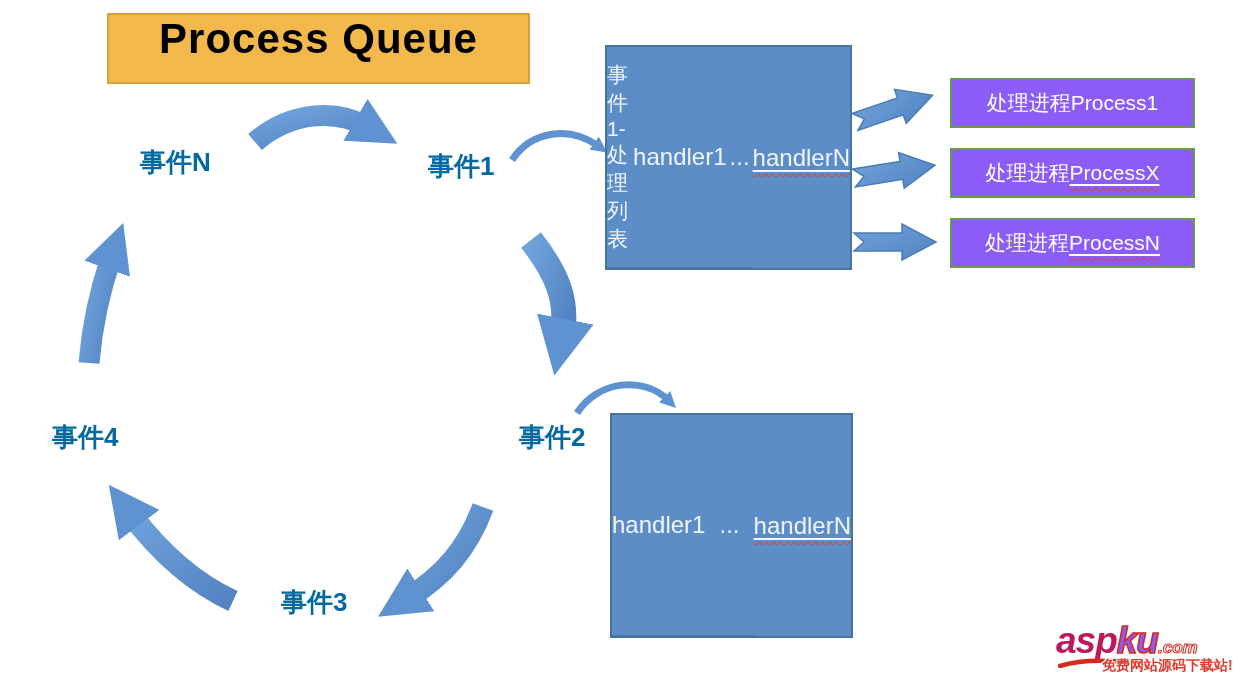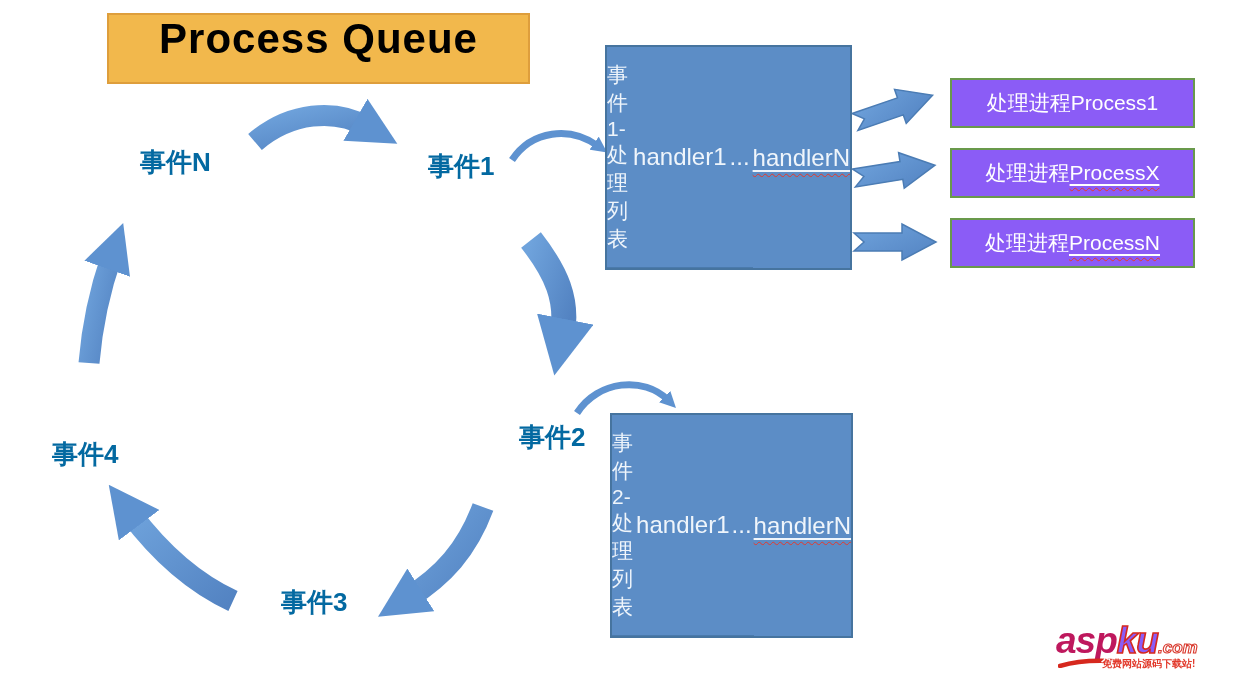--- a/index.html
+++ b/index.html
@@ -53,21 +53,21 @@
   .u-wavy { text-decoration:underline wavy #E5392B; text-decoration-thickness:1px; text-underline-offset:7px; }
 
   
   #watermark { position:absolute; z-index:3; left:1056px; top:620px; width:180px; height:60px; }
   .wm-row { position:absolute; left:0; top:0; white-space:nowrap; font-style:italic; font-weight:700; }
   .wm-asp  { color:#be185d; font-size:37px; letter-spacing:-1px; }
   .wm-ku   { color:#8b5cf6; -webkit-text-stroke:1.6px #D6281E; font-size:37px; letter-spacing:-1px;
              text-shadow:0 0 1px #e9b0ab; }
   .wm-com  { color:#ffffff; -webkit-text-stroke:1.1px #D93A2E; font-size:17px;margin-top:28px; }
   .wm-tagline {
-    position:absolute; left:46px; top:37px; font-size:10px; font-weight:700; color:#E23A2C; white-space:nowrap;
+    position:absolute; left:46px; top:37px; font-size:14px; font-weight:700; color:#E23A2C; white-space:nowrap;
     text-shadow:-1px -1px 0 #fff,1px -1px 0 #fff,-1px 1px 0 #fff,1px 1px 0 #fff;
   }
   #wm-swoosh { position:absolute; left:2px; top:36px; }
 </style>
 </head>
 <body>
 
 <div id="canvas">
 
   <svg id="arrow-layer" width="1240" height="684" viewBox="0 0 1240 684" xmlns="http://www.w3.org/2000/svg">
@@ -102,41 +102,38 @@
   </svg>
 
   <div class="orange-box" id="process-queue-box">
     <span>Process Queue</span>
   </div>
 
   <div class="event-label" style="left:140px; top:145px;">事件N</div>
   <div class="event-label" style="left:428px; top:149px;">事件1</div>
   <div class="event-label" style="left:519px; top:420px;">事件2</div>
   <div class="event-label" style="left:281px; top:585px;">事件3</div>
-  <div class="event-label" style="left:52px;  top:420px;margin-top:17px;">事件4</div>
+  <div class="event-label" style="left:52px;  top:420px;">事件4</div>
 
   <div class="handler-table" id="table-1">
     <div class="cell header">
       <span>事件1-处理列表</span>
     </div>
     <div class="cell">
       <span>handler1</span>
     </div>
     <div class="cell">
       <span>...</span>
     </div>
     <div class="cell">
       <span class="u-line"><span class="u-wavy">handlerN</span></span>
     </div>
   </div>
 
   <div class="handler-table" id="table-2">
-    <div class="cell header">
-      <span>事件2-处理列表</span>
-    </div>
     <div class="cell">
       <span>handler1</span>
     </div>
     <div class="cell">
       <span>...</span>
     </div>
     <div class="cell">
       <span class="u-line"><span class="u-wavy">handlerN</span></span>
     </div>
   </div>

